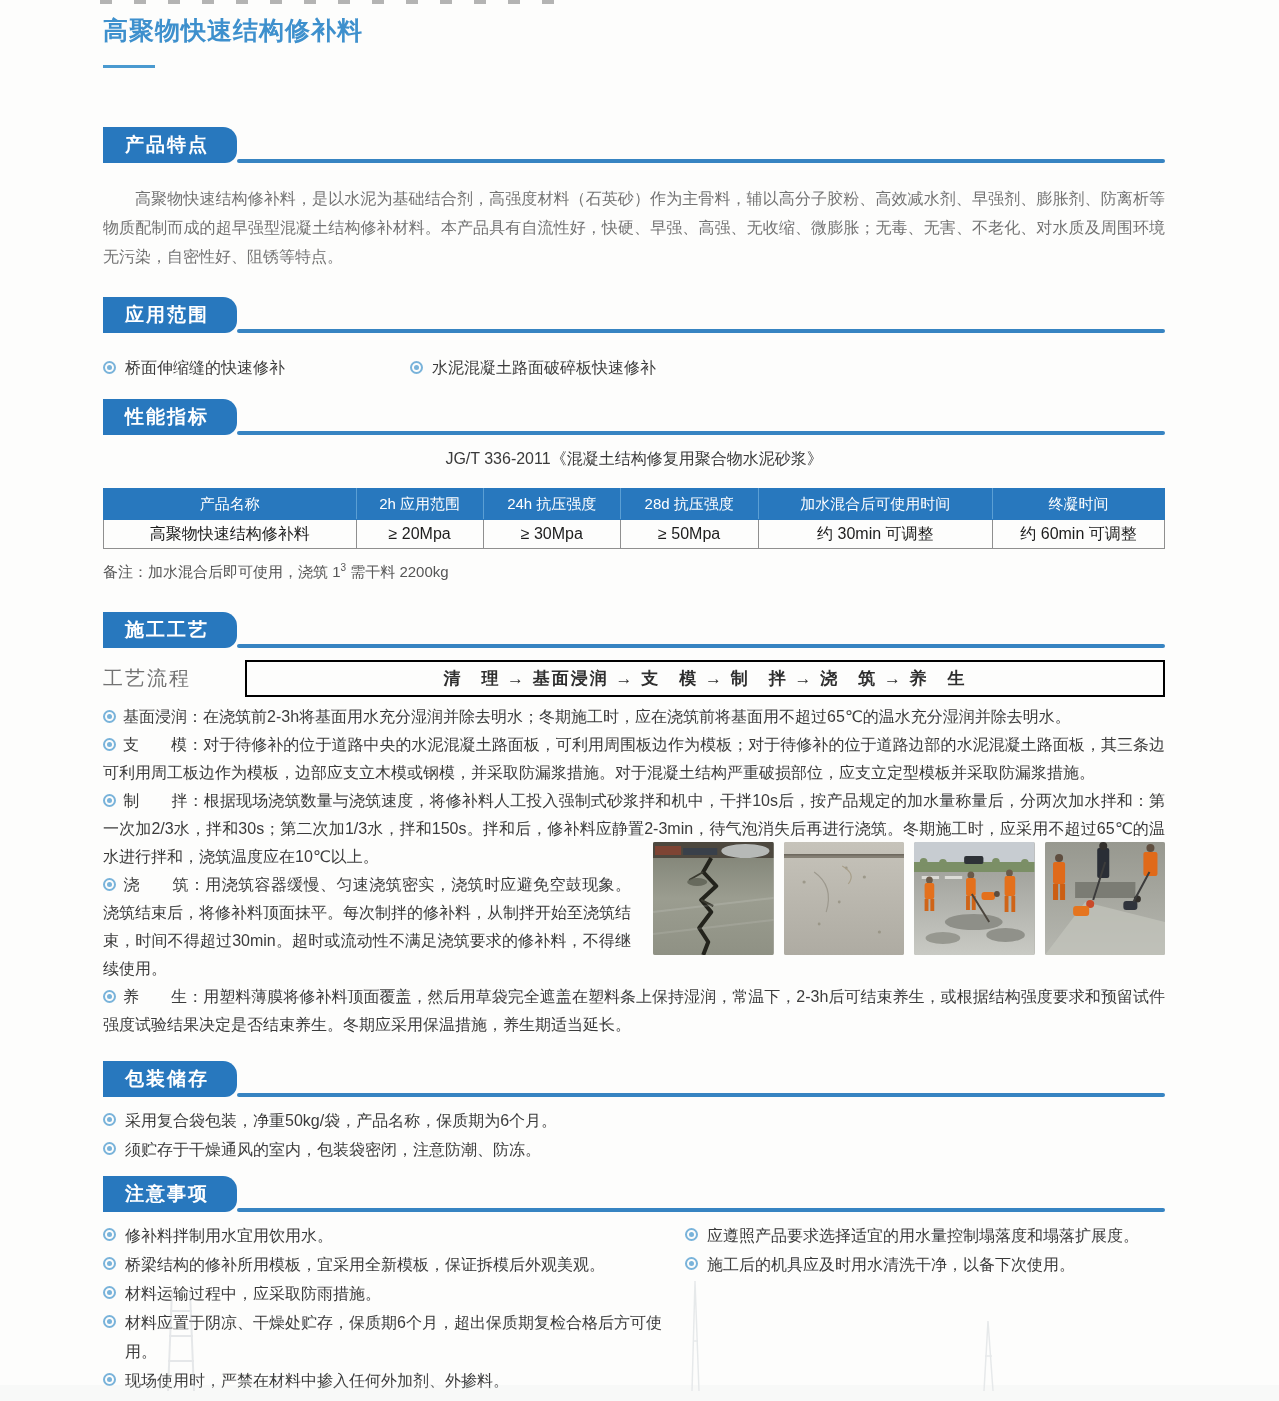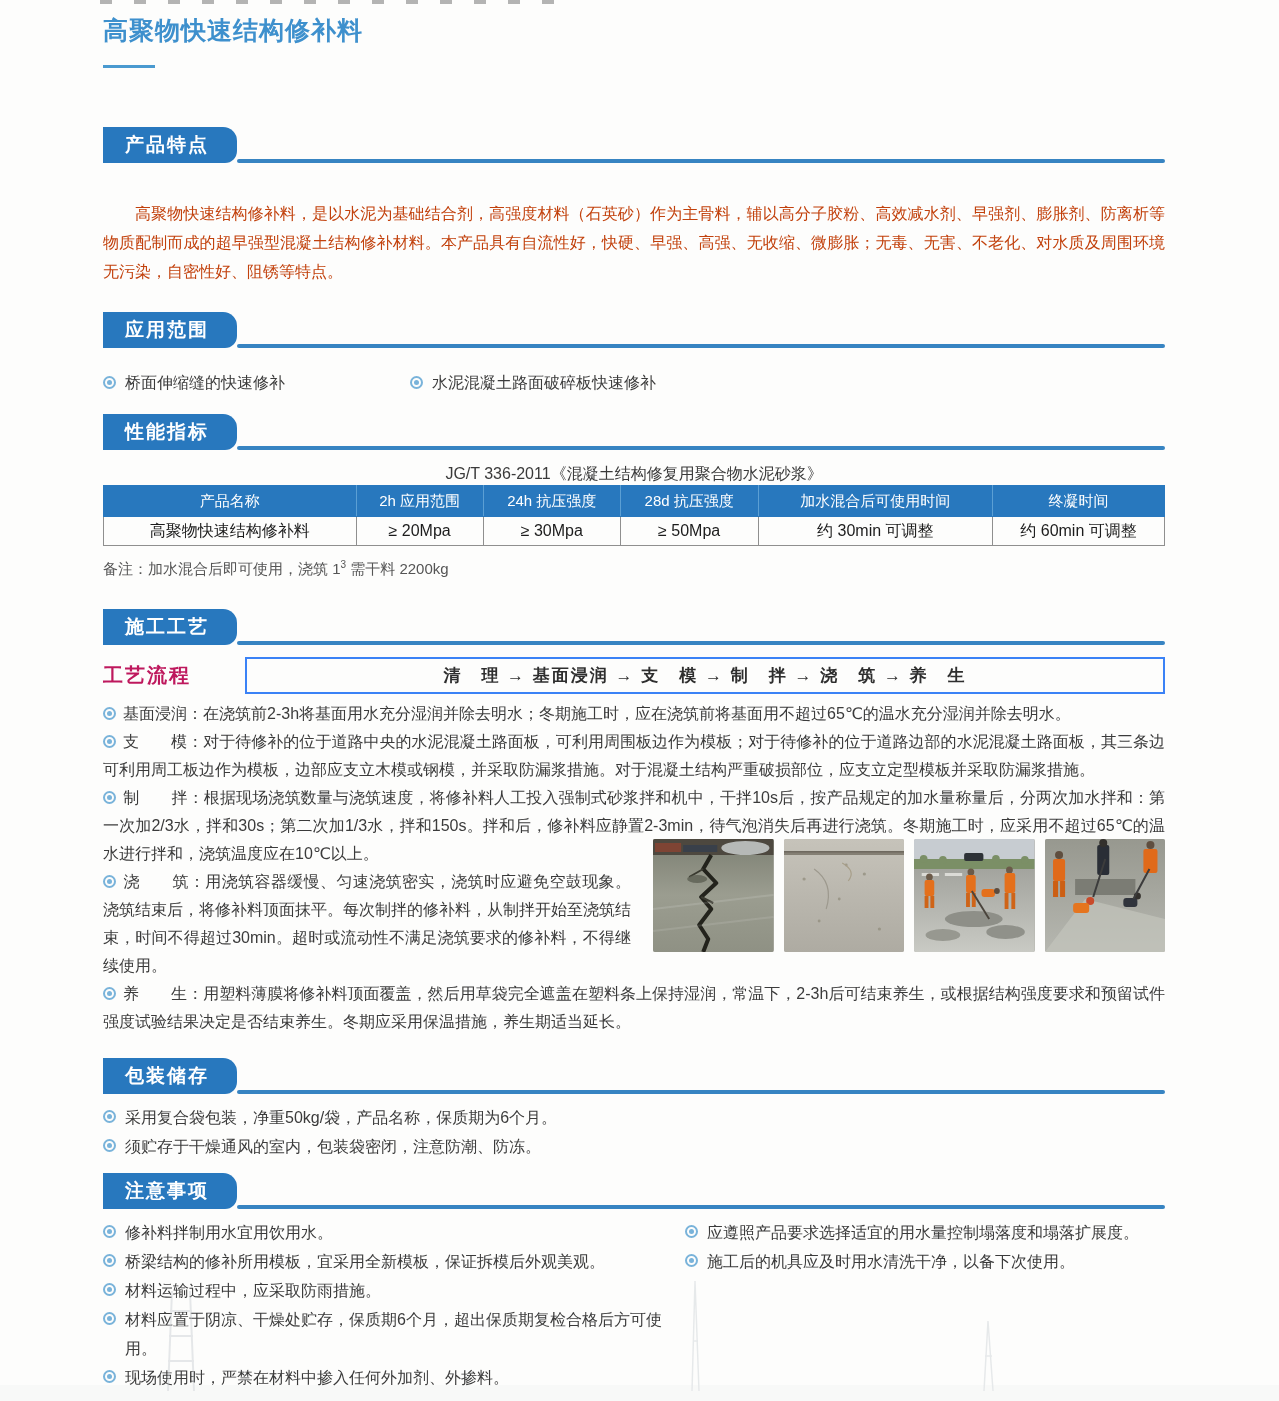--- a/index.html
+++ b/index.html
@@ -27,22 +27,22 @@
 
   .section-head { display:flex; align-items:flex-end; }
   .tab {
     background:#2878be; color:#ffffff; font-weight:bold; font-size:19px;
     letter-spacing:2px; padding:7px 28px 7px 22px; line-height:22px;
     border-radius:0 14px 12px 0;
   }
   .rule { flex:1; height:4px; background:#3784c2; border-radius:2px; }
 
   .para {
-    margin-top:36px; font-size:16px; line-height:29px; text-align:justify;
-    color:#c2410c; text-indent:2em;
+    margin-top:21px; font-size:16px; line-height:29px; text-align:justify;
+    color:#737373; text-indent:2em;
   }
 
   .head-features { margin-top:59px; }
   .head-application { margin-top:26px; }
   .head-performance { margin-top:17px; }
   .head-process { margin-top:30px; }
   .head-packaging { margin-top:22px; }
   .head-notes { margin-top:12px; }
 
   .bullet {
@@ -55,39 +55,39 @@
     border-radius:50%; background:#79b3da;
   }
 
   .app-row { margin-top:20px; display:flex; font-size:16px; line-height:29px; }
   .app-item { display:flex; align-items:center; }
   .app-item:first-child { width:307px; }
 
   .standard-line { margin-top:14px; text-align:center; font-size:16px; color:#3a3a3a; }
 
   table.perf {
-    margin-top:0; width:100%; border-collapse:collapse; table-layout:fixed;
+    margin-top:18px; width:100%; border-collapse:collapse; table-layout:fixed;
   }
   table.perf thead th {
     background:#2878be; color:#fff; font-weight:normal; font-size:15px;
     height:30px; border:1px solid #2878be; border-right:1px solid #5b9fd4;
     padding:0; text-align:center;
   }
   table.perf thead th:last-child { border-right:1px solid #2878be; }
   table.perf tbody td {
     border:1px solid #8f8f8f; height:28px; text-align:center;
     font-size:16px; color:#1c1c1c; padding:0 2px;
   }
   .table-note { margin-top:13px; font-size:15px; color:#555; }
   .table-note sup { font-size:10px; }
 
   .flow-row { margin-top:12px; display:flex; align-items:center; }
-  .flow-label { width:142px; font-size:20px; color:#be185d; letter-spacing:2px; flex:none;font-weight:bold; }
+  .flow-label { width:142px; font-size:20px; color:#737373; letter-spacing:2px; flex:none; }
   .flow-box {
-    flex:1; border:2px solid #3b82f6; text-align:center; font-size:17px;
+    flex:1; border:2px solid #000000; text-align:center; font-size:17px;
     font-weight:bold; letter-spacing:2px; padding:5px 0; color:#2e2e2e;
   }
 
   .steps { margin-top:6px; }
   .steps p.step {
     margin:0; font-size:16px; line-height:28px; text-align:justify; color:#3b3b3b;
   }
   .step .bullet { margin-right:7px; }
   .photos {
     float:right; width:512px; height:113px; margin:-29px 0 6px 22px;

